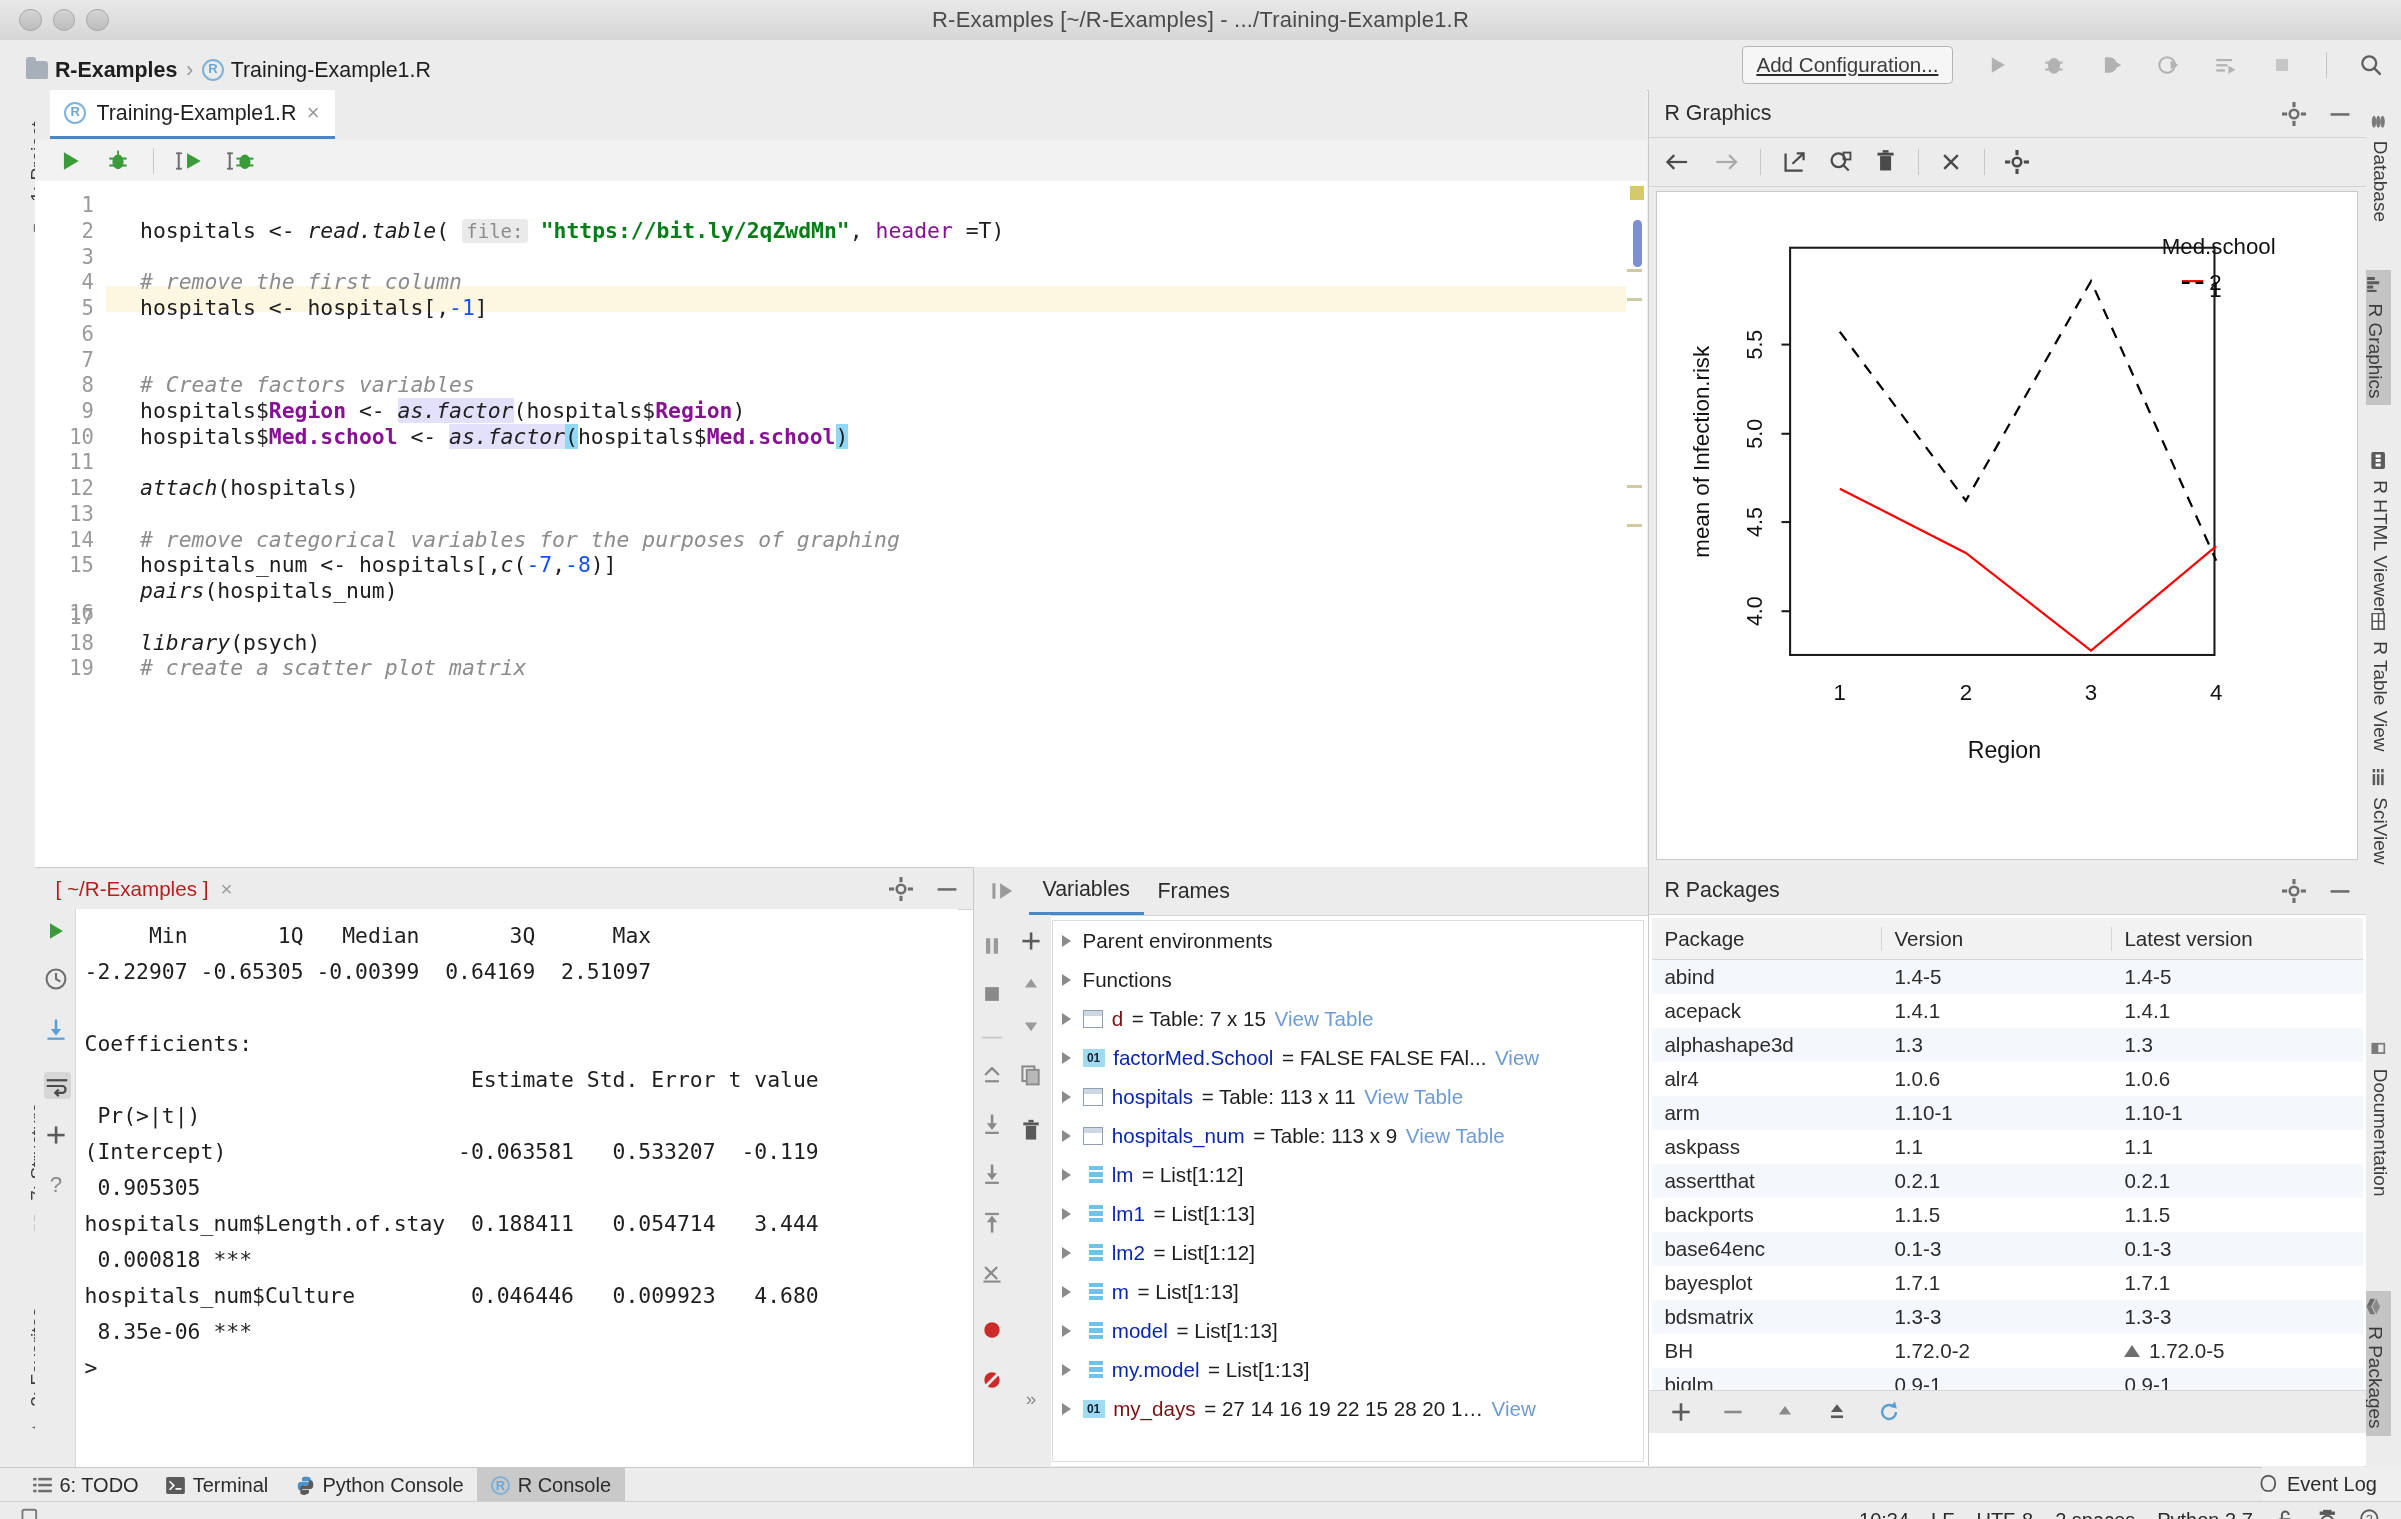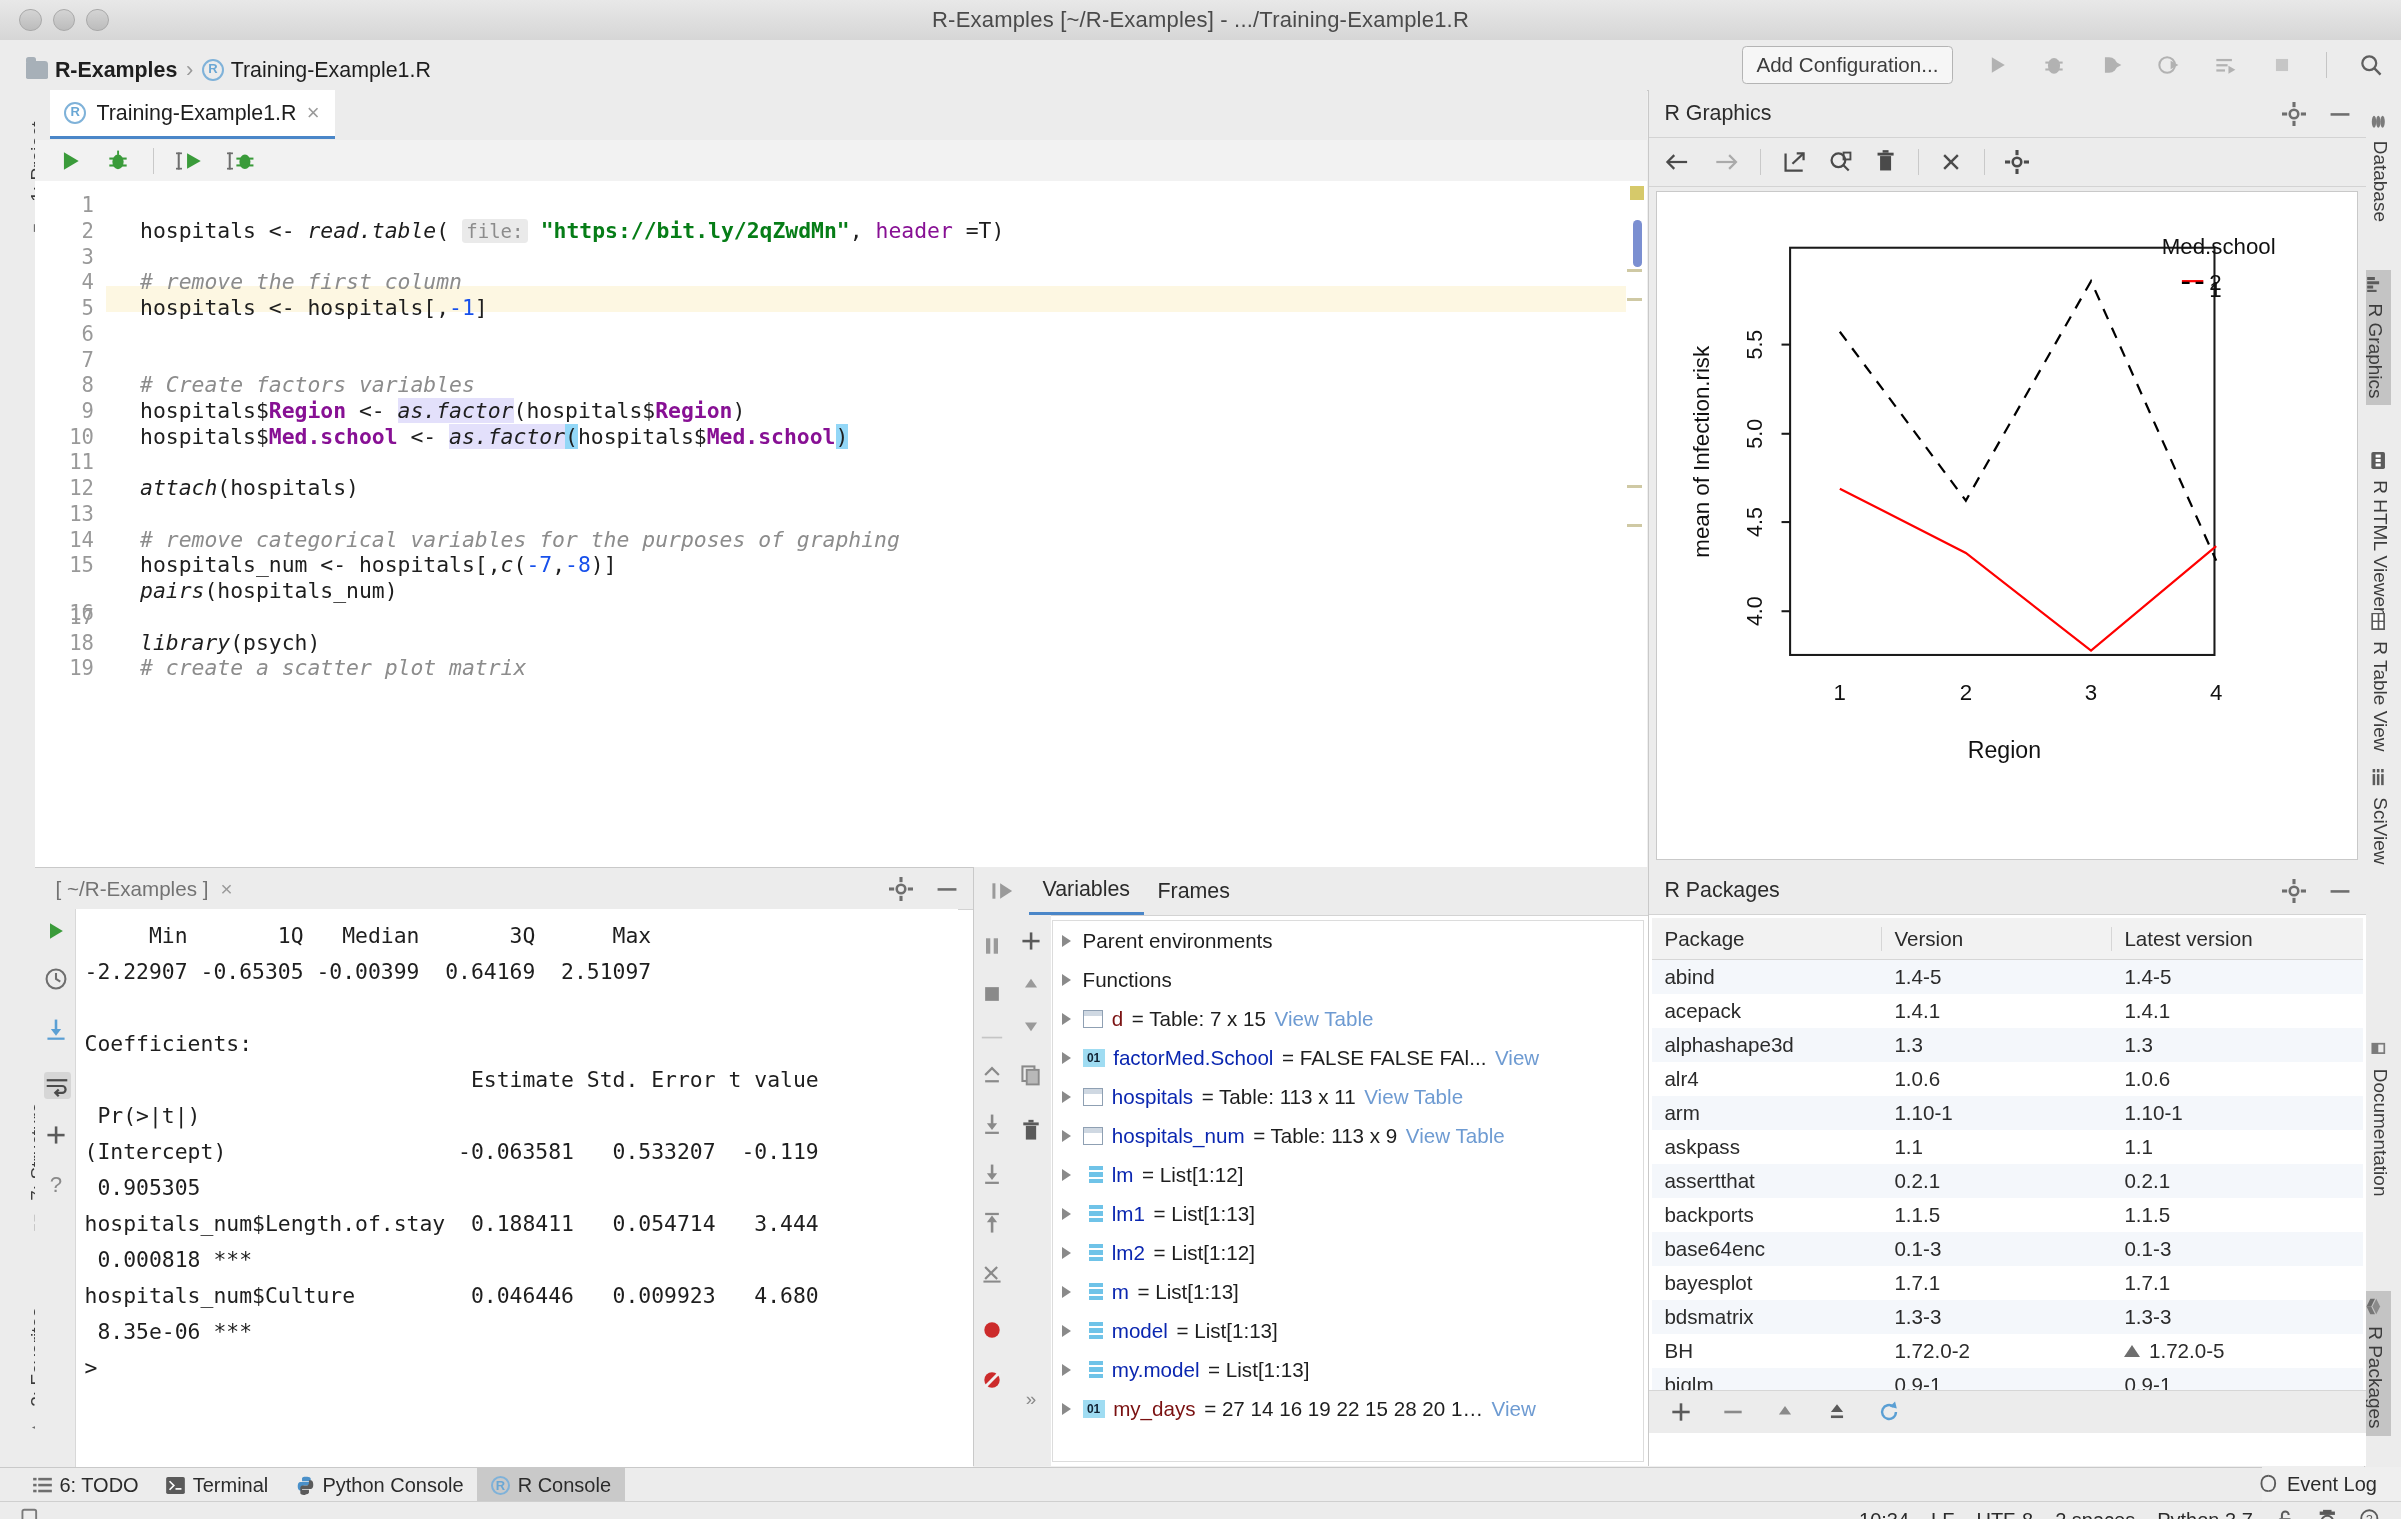--- a/index.html
+++ b/index.html
@@ -40,21 +40,21 @@
   .crumb-sep{color:#9a9a9a;font-size:22px;padding:0 1.7px;}
   .ricon{
     width:22px;height:22px;border-radius:50%;
     border:2.6px solid #7fb2d9;box-sizing:border-box;
     position:relative;display:inline-block;
   }
   .ricon:after{content:"R";position:absolute;left:0;right:0;top:-0.9px;text-align:center;
     font-size:13px;font-weight:bold;color:#6aa7d4;line-height:17px;}
   .crumb-file{font-size:21.4px;color:#1e1e1e;}
 
-  .nav-right{position:absolute;right:17px;top:0;height:50px;display:flex;align-items:center;gap:31px;}
+  .nav-right{position:absolute;right:17px;top:0;height:50px;display:flex;align-items:center;gap:31px;text-decoration:underline;}
   .addcfg{
     border:0.9px solid #b4b4b4;border-radius:4.3px;background:#f6f6f6;
     padding:6px 13.7px;font-size:20.6px;color:#3c3c3c;
   }
   .tbicon{width:26px;height:26px;opacity:.45;}
   .vsep{width:0.9px;height:26px;background:#c5c5c5;}
 
   
   .rail-left{
     position:absolute;left:0;top:90px;width:35px;height:1377px;
@@ -117,21 +117,21 @@
   .graphics{position:absolute;left:1648px;top:90px;width:717px;height:777px;background:#ececec;border-left:0.9px solid #c9c9c9;}
   .panel-head{height:47px;display:flex;align-items:center;position:relative;border-bottom:0.9px solid #d3d3d3;}
   .panel-title{font-size:21.4px;color:#2b2b2b;padding-left:15.4px;}
   .panel-head-icons{position:absolute;right:13.7px;top:0;height:47px;display:flex;align-items:center;gap:22px;}
   .graph-toolbar{height:48px;display:flex;align-items:center;gap:20.6px;padding-left:15.4px;border-bottom:0.9px solid #d3d3d3;background:#ececec;}
   .plot-canvas{position:absolute;left:6.9px;top:101px;width:702px;height:669px;background:#fff;border:0.9px solid #c9c9c9;box-sizing:border-box;}
 
   
   .console-panel{position:absolute;left:35px;top:867px;width:938px;height:599px;background:#fff;border-top:0.9px solid #c9c9c9;}
   .console-head{height:41px;background:#ececec;display:flex;align-items:center;position:relative;border-bottom:0.9px solid #d3d3d3;}
-  .console-head-title{padding-left:20.6px;font-size:20.6px;color:#737373;}
+  .console-head-title{padding-left:20.6px;font-size:20.6px;color:#b91c1c;}
   .console-head-close{padding-left:12px;color:#9a9a9a;font-size:20.6px;}
   .console-head-icons{position:absolute;right:13.7px;top:0;height:41px;display:flex;align-items:center;gap:22px;}
   .console-rail{position:absolute;left:0;top:41px;width:40px;height:558px;background:#ececec;border-right:0.9px solid #d8d8d8;}
   .crail-icon{position:absolute;left:8.6px;width:24px;height:24px;}
   .console-out{
     position:absolute;left:41px;top:41px;right:15px;height:558px;background:#fff;overflow:hidden;
     font-family:"DejaVu Sans Mono","Liberation Mono",monospace;font-size:21.4px;color:#1e1e1e;
     white-space:pre;line-height:36px;padding:8.6px 0 0 8.6px;box-sizing:border-box;
   }
   .console-hdrline{position:absolute;left:41px;top:41px;width:309px;height:4.3px;background:#a7b6c9;}

